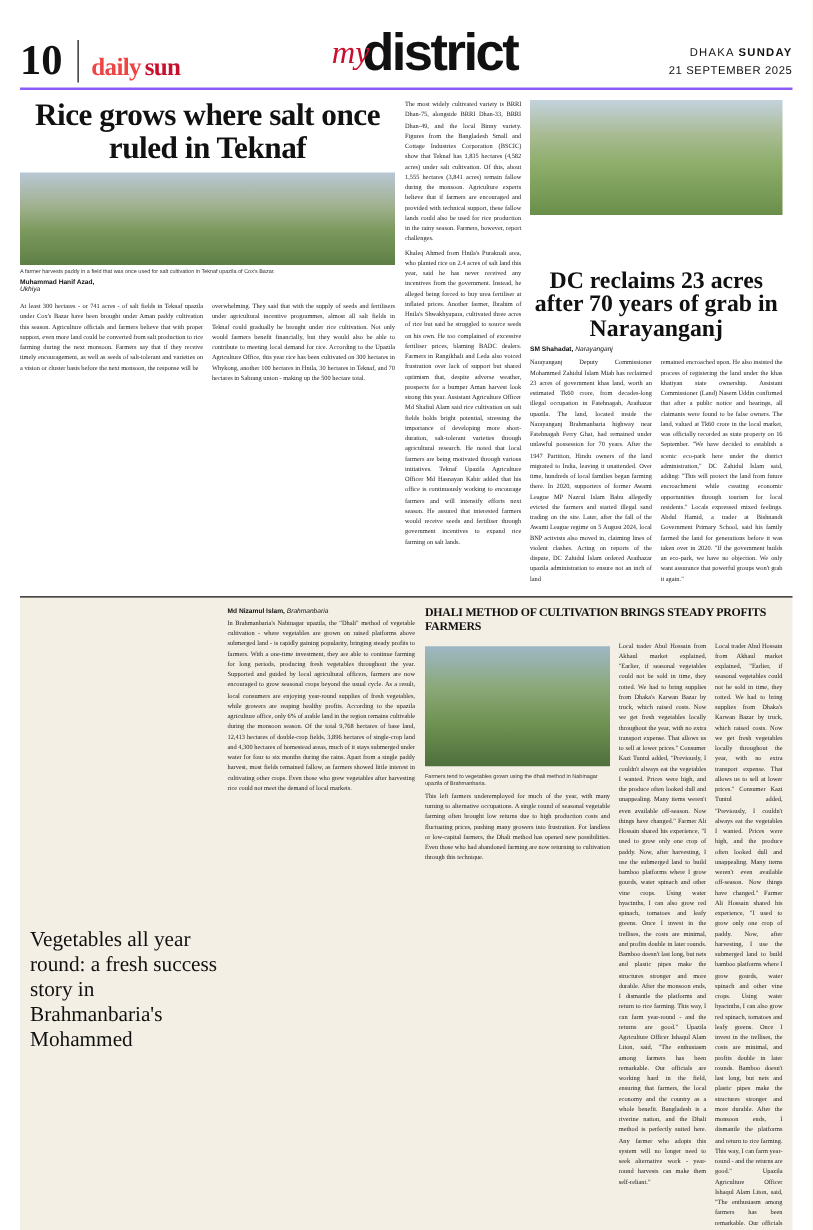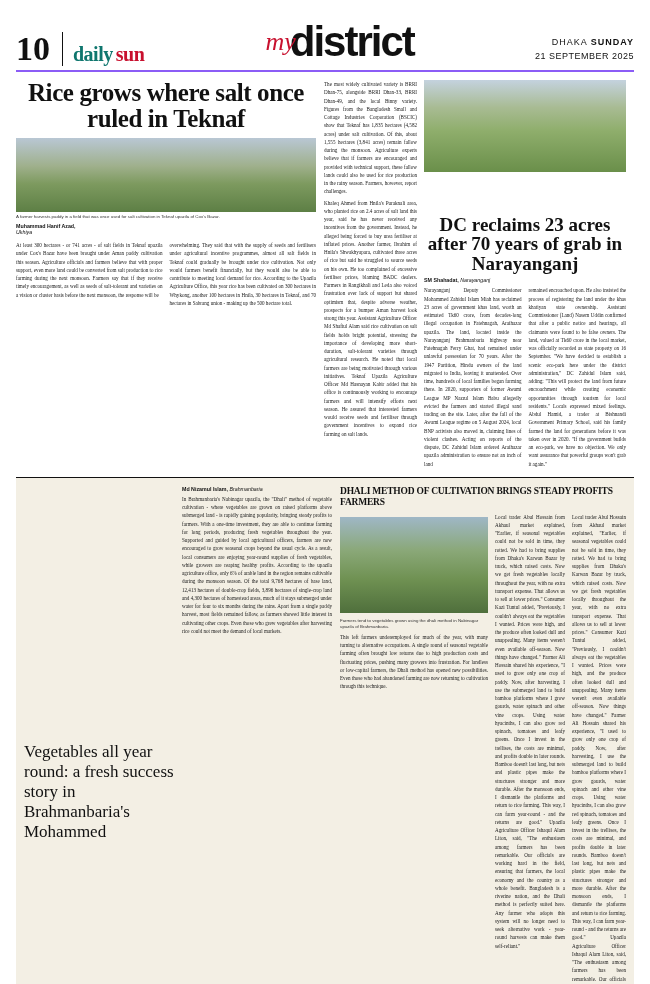--- a/index.html
+++ b/index.html
@@ -12,21 +12,21 @@
     position: relative;
     overflow: hidden;
   }
   .page { width:650px; height:984px; position:relative; padding: 18px 16px 8px 16px; }
 
   
   .masthead { display:flex; align-items:flex-end; height:54px; border-bottom:2px solid #8b5cf6; padding-bottom:4px; }
   .pagenum { font-family:"Liberation Serif", serif; font-size:34px; font-weight:700; line-height:1; padding-right:12px; }
   .mh-sep { width:1px; background:#111; height:34px; margin-right:10px; }
   .dailysun { display:flex; align-items:baseline; font-family:"Liberation Serif", serif; font-size:20px; font-weight:700; letter-spacing:-0.5px; }
-  .dailysun .ds1 { color:#0f766e; }
+  .dailysun .ds1 { color:#ef4444; }
   .dailysun .ds2 { color:#c8102e; margin-left:3px; }
   .mydistrict { flex:1; text-align:center; position:relative; }
   .mydistrict .my { font-family:"Liberation Serif", serif; font-style:italic; font-size:26px; color:#c8102e; position:relative; top:-6px; margin-right:-6px; }
   .mydistrict .district { font-family:"Liberation Sans", sans-serif; font-weight:700; font-size:42px; letter-spacing:-2px; }
   .mh-right { text-align:right; font-family:"Liberation Sans", sans-serif; font-size:9px; line-height:1.5; padding-bottom:3px; }
   .mh-right .l1 { letter-spacing:1px; }
   .mh-right .l1 b { font-weight:700; }
   .mh-right .l2 { letter-spacing:0.5px; }
 
   

